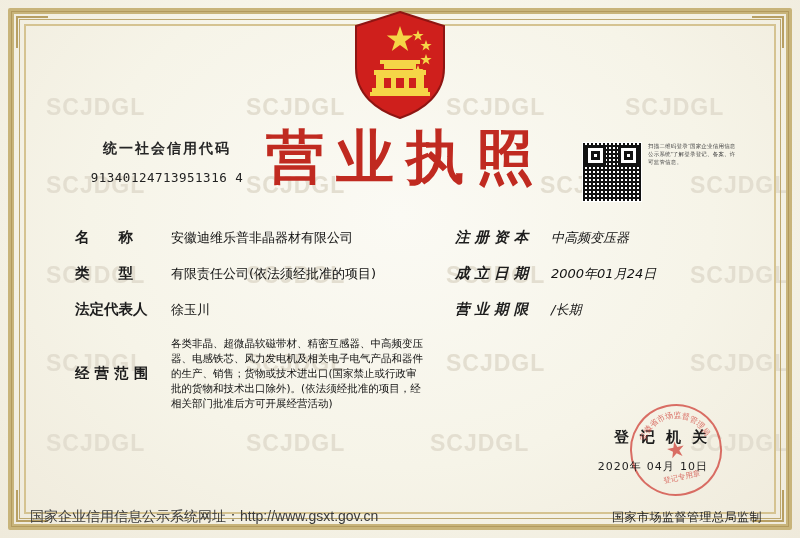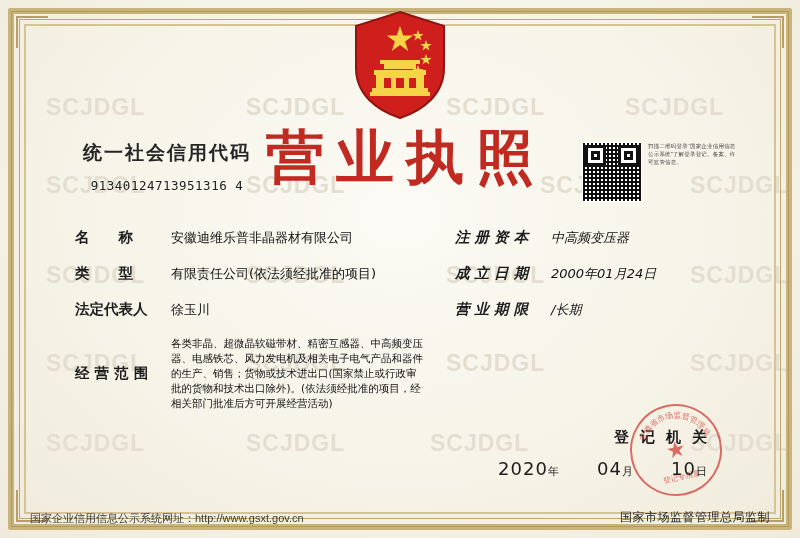--- a/index.html
+++ b/index.html
@@ -108,21 +108,21 @@
   
   .credit-block {
     position: absolute;
     left: 72px;
     top: 140px;
     width: 190px;
     text-align: center;
     color: #2a2a2a;
   }
   .credit-label {
-    font-size: 19px;
+    font-size: 14px;
     letter-spacing: 2px;
     font-weight: bold;
     color: #262626;
     text-align: center;
   }
   .credit-value {
     margin-top: 12px;
     font-size: 12.5px;
     letter-spacing: 0.5px;
     color: #222;
@@ -224,21 +224,21 @@
   }
   .issue-date {
     position: absolute;
     right: 92px;
     top: 458px;
     font-size: 13px;
     color: #1d1d1d;
     letter-spacing: 1px;
     font-family: "DejaVu Sans", sans-serif;
   }
-  .issue-date .num { font-size: 18px; margin-left: 32px; }
+  .issue-date .num { font-size: 11px; }
   .issue-date .cn { font-size: 11px; }
 
   
   .seal {
     position: absolute;
     right: 78px;
     top: 404px;
     width: 88px;
     height: 88px;
     border: 2.5px solid #cf3b33;
@@ -276,27 +276,27 @@
     text-align: center;
     font-size: 7.5px;
     color: #cf3b33;
   }
 
   
   .footer-left {
     position: absolute;
     left: 30px;
     bottom: 12px;
-    font-size: 11px;
+    font-size: 14px;
     color: #3a3a3a;
     letter-spacing: 0px;
   }
   .footer-right {
     position: absolute;
-    right: 30px;
+    right: 38px;
     bottom: 12px;
     font-size: 12px;
     color: #222;
     letter-spacing: 0.5px;
     font-family: "DejaVu Sans", sans-serif;
   }
 </style>
 </head>
 <body>
 

